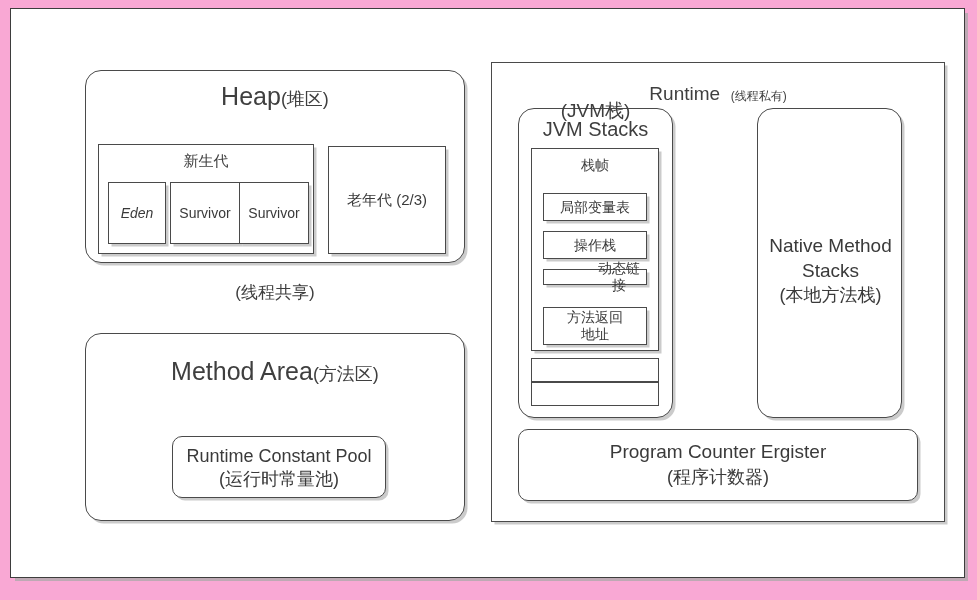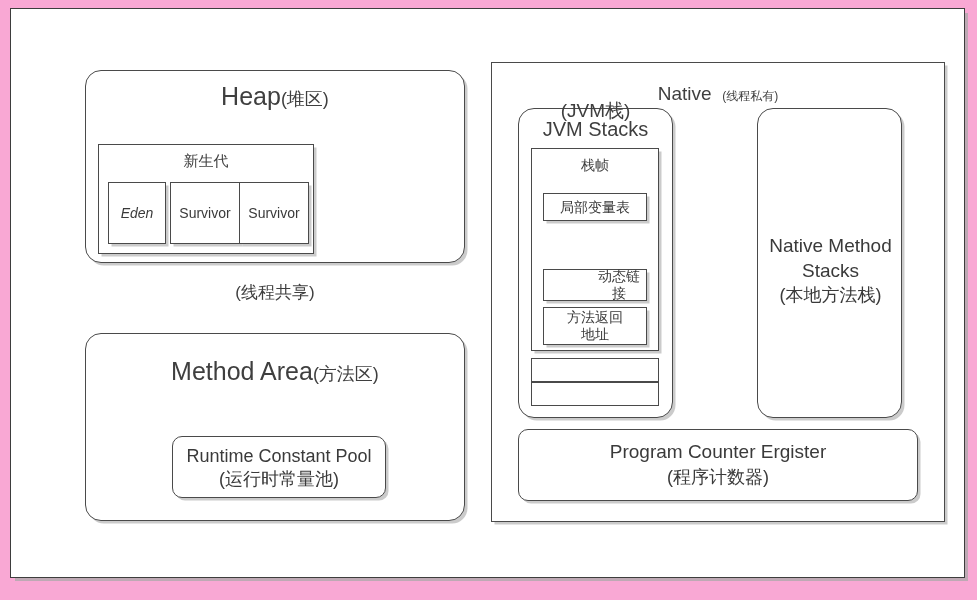--- a/index.html
+++ b/index.html
@@ -114,21 +114,21 @@
   #frame-box   { left: 531px; top: 148px; width: 128px; height: 203px; }
   #frame-title { left: 531px; top: 157px; width: 128px; font-size: 14px; }
 
   .frame-item {
     left: 543px;
     width: 104px;
     font-size: 14px;
   }
   #fi-0 { top: 193px; height: 28px; }
   #fi-1 { top: 231px; height: 28px; }
-  #fi-2 { top: 269px; height: 32px; padding-left: 48px; }
+  #fi-2 { top: 269px; height: 16px; padding-left: 48px; }
   #fi-3 { top: 307px; height: 38px; }
 
   .empty-slot { left: 531px; width: 128px; height: 24px; }
   #es-0 { top: 358px; }
   #es-1 { top: 382px; }
 
   
   #nms-box { left: 757px; top: 108px; width: 145px; height: 310px; }
   #nms-text {
     position: absolute;
@@ -164,41 +164,43 @@
   <div id="heap-box" class="box r-lg sh"></div>
   <div id="heap-title" class="lbl"><span>Heap</span><span class="cn">(堆区)</span></div>
 
   <div id="young-box" class="box sh"></div>
   <div id="young-title" class="lbl">新生代</div>
 
   <div id="eden-box" class="box ctr sh gen-cell">Eden</div>
   <div id="s1-box" class="box ctr sh gen-cell">Survivor</div>
   <div id="s2-box" class="box ctr sh gen-cell">Survivor</div>
 
+  <div id="old-box" class="box ctr sh">老年代 (2/3)</div>
 
   <div id="shared-label" class="lbl">(线程共享)</div>
 
   <div id="ma-box" class="box r-lg sh"></div>
   <div id="ma-title" class="lbl"><span>Method Area</span><span class="cn">(方法区)</span></div>
 
   <div id="rcp-box" class="box r-md sh">
     <div id="rcp-text"><span>Runtime Constant Pool</span><br><span>(运行时常量池)</span></div>
   </div>
 
   <div id="thread-box" class="box sh"></div>
-  <div id="thread-title" class="lbl"><span>Native</span>&nbsp;&nbsp;<span class="cn">(线程私有)</span></div>
+  <div id="thread-title" class="lbl"><span>Runtime</span>&nbsp;&nbsp;<span class="cn">(线程私有)</span></div>
 
   <div id="jvm-box" class="box r-lg sh"></div>
   <div id="jvm-title" class="lbl">JVM Stacks</div>
   <div id="jvm-cn" class="lbl">(JVM栈)</div>
 
   <div id="frame-box" class="box sh"></div>
   <div id="frame-title" class="lbl">栈帧</div>
 
   <div id="fi-0" class="box ctr sh frame-item">局部变量表</div>
+  <div id="fi-1" class="box ctr sh frame-item">操作栈</div>
   <div id="fi-2" class="box ctr sh frame-item">动态链接</div>
   <div id="fi-3" class="box ctr sh frame-item" style="white-space: pre-line;">方法返回
 地址</div>
 
   <div id="es-0" class="box empty-slot"></div>
   <div id="es-1" class="box empty-slot"></div>
 
   <div id="nms-box" class="box r-lg sh">
     <div id="nms-text"><span style="white-space: pre-line;">Native Method
 Stacks</span><br><span class="cn">(本地方法栈)</span></div>

